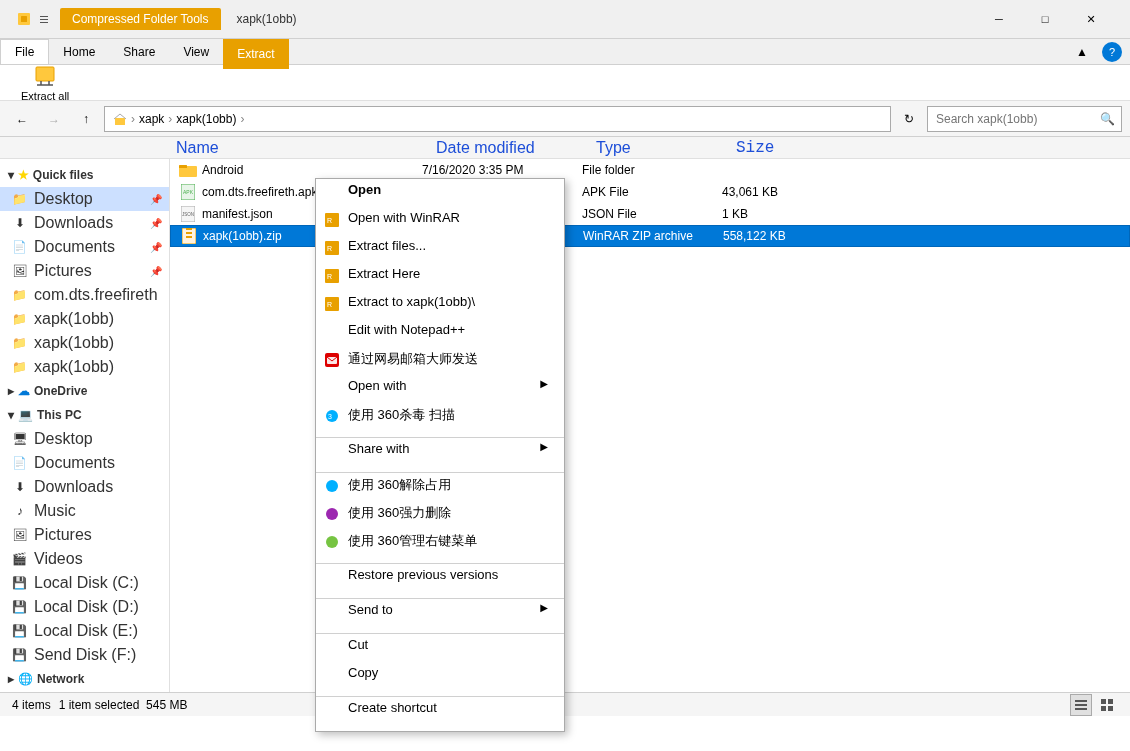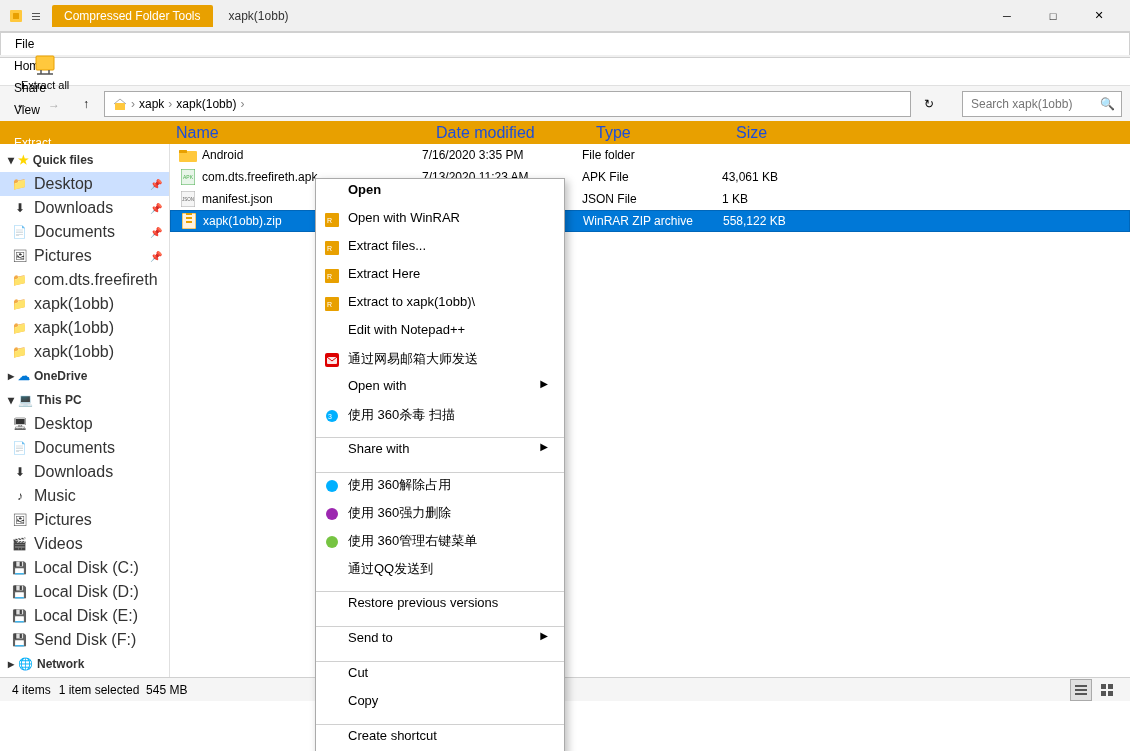--- a/index.html
+++ b/index.html
@@ -1,24 +1,24 @@
 <!DOCTYPE html>
 <html><head>
   <meta charset="utf-8">
   <style>
     * { margin: 0; padding: 0; box-sizing: border-box; }
     body { font-family: 'Segoe UI', sans-serif; font-size: 12px; background: #fff; width: 1130px; height: 751px; overflow: hidden; position: relative; }
 
     
     .title-bar {
-      height: 32px;
+      height: 39px;
       background: #f0f0f0;
       display: flex;
       align-items: center;
-      padding: 0 8px;
+      padding: 0 16px;
       border-bottom: 1px solid #d0d0d0;
     }
     .title-bar-icons { display: flex; gap: 4px; align-items: center; }
     .tb-icon { width: 16px; height: 16px; display: flex; align-items: center; justify-content: center; }
     .title-bar-tab {
       background: #e8a000;
       color: #fff;
       padding: 4px 12px;
       font-size: 12px;
       border-radius: 2px 2px 0 0;
@@ -31,21 +31,20 @@
       font-size: 12px;
       margin-left: 4px;
     }
     .window-controls { margin-left: auto; display: flex; gap: 0; }
     .win-btn { width: 46px; height: 32px; display: flex; align-items: center; justify-content: center; cursor: pointer; font-size: 11px; }
     .ribbon-tabs {
       display: flex;
       height: 26px;
       background: #f0f0f0;
       border-bottom: 1px solid #d0d0d0;
-      flex-direction: column;
     }
     .ribbon-tab {
       padding: 4px 14px;
       font-size: 12px;
       cursor: pointer;
       display: flex;
       align-items: center;
     }
     .ribbon-tab.active {
       background: #fff;
@@ -76,45 +75,44 @@
       display: flex;
       align-items: center;
       background: #fff;
       border: 1px solid #aaa;
       padding: 0 8px;
       font-size: 12px;
       gap: 4px;
     }
     .path-sep { color: #888; }
     .search-box {
-      width: 160px;
+      width: 195px;
       height: 26px;
       border: 1px solid #aaa;
       padding: 0 28px 0 8px;
       font-size: 12px;
       background: #fff;
-      margin-left: 15px;
     }
     .search-wrapper { position: relative; display: flex; align-items: center; }
     .search-icon-btn { position: absolute; right: 4px; width: 20px; height: 20px; display: flex; align-items: center; justify-content: center; cursor: pointer; }
 
     
     .col-headers {
       height: 22px;
       background: #f5f5f5;
       display: flex;
       align-items: center;
       border-bottom: 1px solid #e0e0e0;
       padding-left: 168px;
     }
     .col-header { font-size: 16px; color: #1d4ed8; padding: 0 8px; }
     .col-name { width: 260px; }
     .col-date { width: 160px; }
     .col-type { width: 140px; }
-    .col-size { width: 100px; }
+    .col-size { width: 100px; font-family: Liberation Mono, monospace; }
 
     
     .main {
       display: flex;
       height: calc(751px - 32px - 36px - 22px - 128px);
     }
 
     
     .sidebar {
       width: 170px;
@@ -215,21 +213,21 @@
       background: #d0d0d0;
       margin: 3px 0;
     }
 
     
     .star-icon { color: #ffd700; font-size: 12px; }
 
     
     .folder-blue { color: #ffc83d; }
 
-    .ribbon-height { height: 28px; display: flex; align-items: center; padding: 4px 8px; background: #fff; border-bottom: 1px solid #e0e0e0; }
+    .ribbon-height { height: 36px; display: flex; align-items: center; padding: 4px 8px; background: #fff; border-bottom: 1px solid #e0e0e0; }
   </style>
 </head>
 <body>
 
 <div class="title-bar">
   <div class="title-bar-icons">
     <div class="tb-icon">
       <svg width="16" height="16" viewBox="0 0 16 16">
           <rect x="2" y="2" width="12" height="12" rx="1" fill="#ffc83d"></rect>
           <rect x="5" y="5" width="6" height="6" rx="0.5" fill="#e8a000"></rect>
@@ -592,23 +590,20 @@
 
   <div class="cm-item">
     <div class="cm-icon">
       <svg width="14" height="14" viewBox="0 0 14 14">
           <circle cx="7" cy="7" r="6" fill="#76c442"></circle>
         </svg>
     </div>
     <span>使用 360管理右键菜单</span>
   </div>
 
-  <div class="cm-item">
-    <span>通过QQ发送到</span>
-  </div>
   <div class="cm-separator"></div>
 
   <div class="cm-item">
     <span>Restore previous versions</span>
   </div>
   <div class="cm-separator"></div>
 
   <div class="cm-item">
     <span>Send to</span>
     <span class="cm-arrow">▶</span>

